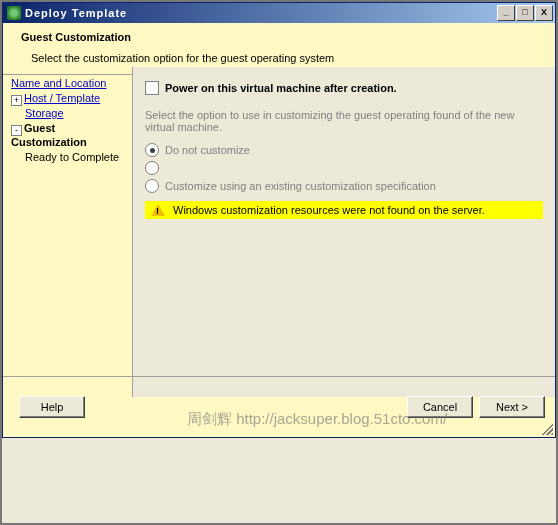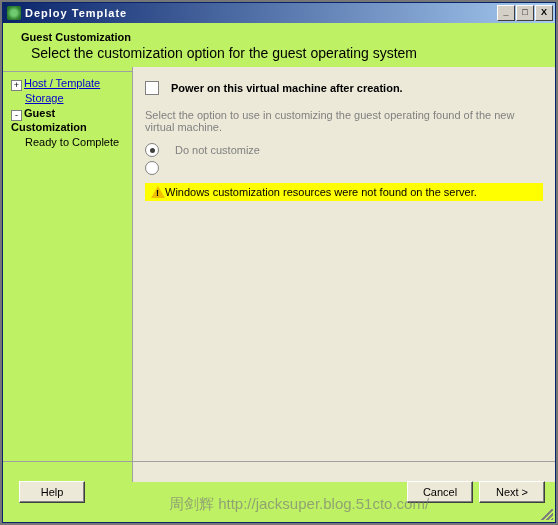--- a/index.html
+++ b/index.html
@@ -5,23 +5,23 @@
   html, body {
     margin: 0;
     padding: 0;
     font-family: Tahoma, Arial, sans-serif;
     font-size: 11px;
     background: #ece9d8;
     color: #000;
   }
   .window {
     width: 554px;
-    height: 521px;
+    height: 436px;
     border: 1px solid #0a246a;
-    background: #bef264;
+    background: #fef9c3;
     position: relative;
     box-sizing: border-box;
   }
   .titlebar {
     height: 20px;
     background: linear-gradient(to right, #0a246a, #a6caf0);
     color: #fff;
     display: flex;
     align-items: center;
     padding: 0 2px 0 4px;
@@ -53,21 +53,21 @@
     line-height: 12px;
     text-align: center;
     color: #000;
     font-family: Arial, sans-serif;
   }
   .header-section {
     padding: 8px 0 10px 18px;
     border-bottom: 1px solid #a0a0a0;
   }
   .header-title { font-weight: bold; font-size: 11px; }
-  .header-sub { margin: 2px 0 0 10px; font-size: 14px; }
+  .header-sub { margin: 9px 0 0 10px; font-size: 11px; }
   .body {
     display: flex;
     position: absolute;
     top: 64px;
     bottom: 40px;
     left: 0; right: 0;
   }
   .sidebar {
     width: 130px;
     padding: 8px 4px 0 8px;
@@ -91,34 +91,34 @@
   .indent1 { margin-left: 14px; }
   .current { font-weight: bold; color: #000; }
   .content {
     flex: 1;
     padding: 14px 12px 0 12px;
     background: #ece9d8;
   }
   .check-row {
     display: flex;
     align-items: center;
-    gap: 12px;
+    gap: 6px;
     margin-bottom: 14px;
     font-weight: bold;
   }
   .checkbox {
     width: 12px; height: 12px;
     background: #fff;
     border: 1px solid #808080;
   }
   .desc { color: #808080; margin-bottom: 10px; }
   .radio-row {
     display: flex;
     align-items: center;
-    gap: 16px;
+    gap: 6px;
     margin: 4px 0;
     color: #808080;
   }
   .radio {
     width: 12px; height: 12px;
     border-radius: 50%;
     background: #fff;
     border: 1px solid #808080;
     display: inline-flex;
     align-items: center;
@@ -128,20 +128,21 @@
     content: "";
     width: 5px; height: 5px;
     border-radius: 50%;
     background: #404040;
   }
   .warning-bar {
     background: #ffff00;
     display: flex;
     align-items: center;
     padding: 3px 6px;
+    gap: 8px;
     margin-top: 8px;
   }
   .warning-icon {
     width: 0; height: 0;
     border-left: 7px solid transparent;
     border-right: 7px solid transparent;
     border-bottom: 12px solid #f0c000;
     position: relative;
     flex-shrink: 0;
   }
@@ -175,21 +176,21 @@
     font-size: 11px;
     line-height: 20px;
     text-align: center;
     padding: 0 8px;
     margin-left: 6px;
     box-sizing: border-box;
   }
   .watermark {
     position: absolute;
     bottom: 8px;
-    left: 166px;
+    left: 184px;
     color: rgba(120,120,120,0.65);
     font-size: 15px;
     font-family: "Microsoft YaHei", Arial, sans-serif;
     pointer-events: none;
     white-space: nowrap;
   }
   .resize-grip {
     position: absolute;
     right: 2px; bottom: 2px;
     width: 12px; height: 12px;
@@ -220,20 +221,23 @@
   </div>
 
   <div class="header-section">
     <div class="header-title">Guest Customization</div>
     <div class="header-sub">Select the customization option for the guest operating system</div>
   </div>
 
   <div class="body">
     <div class="sidebar">
       <div class="sidebar-item">
+        <a href="#">Name and Location</a>
+      </div>
+      <div class="sidebar-item">
         <span class="tree-toggle">+</span><a href="#">Host / Template</a>
       </div>
       <div class="sidebar-item indent1">
         <a href="#">Storage</a>
       </div>
       <div class="sidebar-item">
         <span class="tree-toggle">-</span><span class="current">Guest Customization</span>
       </div>
       <div class="sidebar-item indent1">
         <span>Ready to Complete</span>
@@ -247,20 +251,24 @@
       </div>
 
       <div class="desc">Select the option to use in customizing the guest operating found of the new virtual machine.</div>
 
       <div class="radio-row">
         <span class="radio selected"></span>
         <span>Do not customize</span>
       </div>
       <div class="radio-row">
         <span class="radio"></span>
+      </div>
+      <div class="radio-row">
+        <span class="radio"></span>
+        <span>Customize using an existing customization specification</span>
       </div>
 
       <div class="warning-bar">
         <span class="warning-icon"></span>
         <span>Windows customization resources were not found on the server.</span>
       </div>
     </div>
   </div>
 
   <div class="footer">

